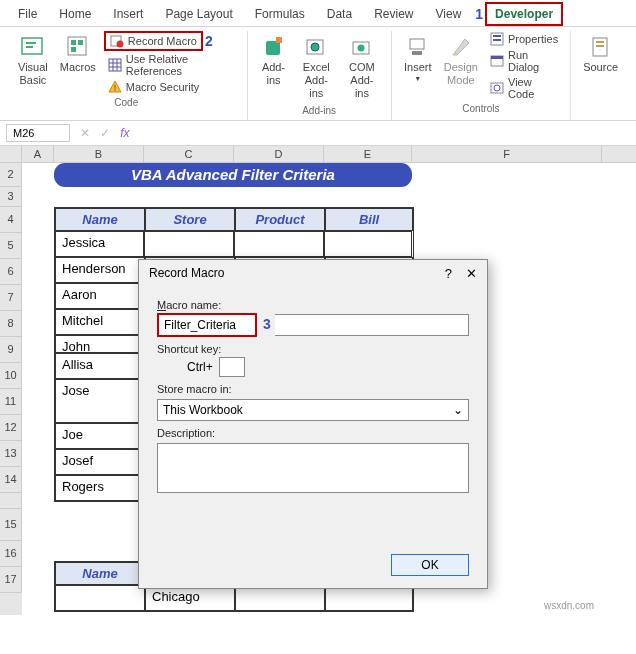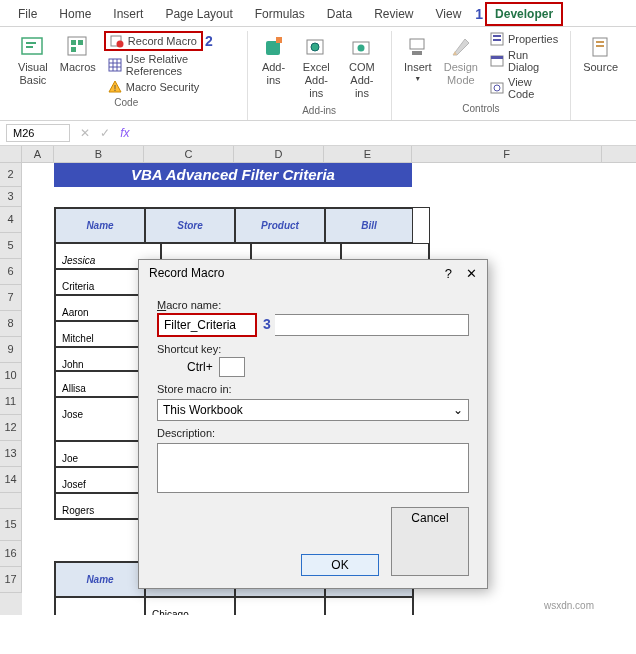--- a/index.html
+++ b/index.html
@@ -23,21 +23,21 @@
 .grid-area { position: relative; }
 .col-headers { display: flex; background: #e6e6e6; border-bottom: 1px solid #ccc; }
 .col-h { border-right: 1px solid #ccc; text-align: center; font-size: 11px; color: #444; padding: 2px 0; }
 .row-area { display: flex; }
 .row-headers { display: flex; flex-direction: column; background: #e6e6e6; }
 .row-h { border-bottom: 1px solid #ccc; border-right: 1px solid #ccc; text-align: center; font-size: 11px; color: #444; width: 22px; display:flex; align-items:center; justify-content:center; }
 .cells { position: relative; }
 .title-bar { position: absolute; background: #3b4fb8; color: #fff; font-weight: bold; font-size: 15px; display: flex; align-items: center; justify-content: center; font-style: italic; }
 .tbl { position: absolute; border: 1.5px solid #333; }
 .tbl-row { display: flex; }
-.tbl-cell { border: 0.5px solid #333; padding: 11px 6px; font-size: 10px; background: #fff; }
+.tbl-cell { border: 0.5px solid #333; padding: 3px 6px; font-size: 13px; background: #fff; }
 .tbl-hd { background: #dde6f2; color: #3b4fb8; font-weight: bold; text-align: center; font-style: italic; }
 
 .dialog { position: absolute; background: #f0f0f0; border: 1px solid #888; box-shadow: 3px 3px 12px rgba(0,0,0,0.3); }
 .dlg-title { display: flex; justify-content: space-between; align-items: center; padding: 6px 10px; font-size: 12px; }
 .dlg-close { display: flex; gap: 14px; font-size: 13px; }
 .dlg-body { padding: 6px 18px 12px; }
 .dlg-lbl { font-size: 11px; color: #222; margin-top: 6px; }
 .dlg-input { width: 100%; border: 1px solid #888; background: #fff; padding: 3px 5px; font-size: 12px; margin-top: 2px; }
 .dlg-input.boxed { border: 2px solid #c00000; }
 .dlg-row { display: flex; align-items: center; gap: 6px; margin-top: 2px; }
@@ -268,38 +268,38 @@
         <div class="row-h" style="height: 26px; text-align: center;">12</div>
         <div class="row-h" style="height: 26px;">13</div>
         <div class="row-h" style="height: 26px;">14</div>
         <div class="row-h" style="height: 16px;"></div>
         <div class="row-h" style="height: 32px;">15</div>
         <div class="row-h" style="height: 26px;">16</div>
         <div class="row-h" style="height: 26px;">17</div>
       </div>
     <div class="cells" id="cells" style="width:580px;height:452px;">
 
-      <div class="title-bar" style="left:32px;top:0;width:358px;height:24px;">VBA Advanced Filter Criteria</div>
+      <div class="title-bar" style="left:32px;top:0;width:358px;height:24px;border-radius:11px;">VBA Advanced Filter Criteria</div>
 
       <div class="tbl" style="left:32px;top:44px;">
         <div class="tbl-row" id="hdr1">
             <div class="tbl-cell tbl-hd" style="width: 90px;">Name</div>
             <div class="tbl-cell tbl-hd" style="width: 90px;">Store</div>
             <div class="tbl-cell tbl-hd" style="width: 90px;">Product</div>
             <div class="tbl-cell tbl-hd" style="width: 88px;">Bill</div>
           </div>
         <div id="body1">
             <div class="tbl-row">
-              <div class="tbl-cell" style="width: 106px; height: 26px; font-style: italic;">Jessica</div>
-              <div class="tbl-cell" style="width: 90px;"></div>
-              <div class="tbl-cell" style="width: 90px;"></div>
-              <div class="tbl-cell" style="width: 88px;"></div>
-            </div>
-            <div class="tbl-row">
-              <div class="tbl-cell" style="width: 90px; height: 26px;">Criteria</div>
+              <div class="tbl-cell" style="width: 89px; height: 26px;">Jessica</div>
+              <div class="tbl-cell" style="width: 90px;"></div>
+              <div class="tbl-cell" style="width: 90px;"></div>
+              <div class="tbl-cell" style="width: 88px;"></div>
+            </div>
+            <div class="tbl-row">
+              <div class="tbl-cell" style="width: 90px; height: 26px;">Henderson</div>
               <div class="tbl-cell" style="width: 90px;"></div>
               <div class="tbl-cell" style="width: 90px;"></div>
               <div class="tbl-cell" style="width: 88px;"></div>
             </div>
             <div class="tbl-row">
               <div class="tbl-cell" style="width: 90px; height: 26px;">Aaron</div>
               <div class="tbl-cell" style="width: 90px;"></div>
               <div class="tbl-cell" style="width: 90px;"></div>
               <div class="tbl-cell" style="width: 88px;"></div>
             </div>
@@ -385,20 +385,19 @@
           </div>
           <div class="dlg-lbl">Store macro in:</div>
           <div class="dlg-select">
             <span>This Workbook</span>
               <span>⌄</span>
           </div>
           <div class="dlg-lbl">Description:</div>
           <div class="dlg-textarea"></div>
           <div class="dlg-btns">
             <div class="dlg-btn primary">OK</div>
-            <div class="dlg-btn">Cancel</div>
           </div>
         </div>
       </div>
       <div class="watermark">wsxdn.com</div>
     </div>
   </div>
 </div>
 
 </body></html>

